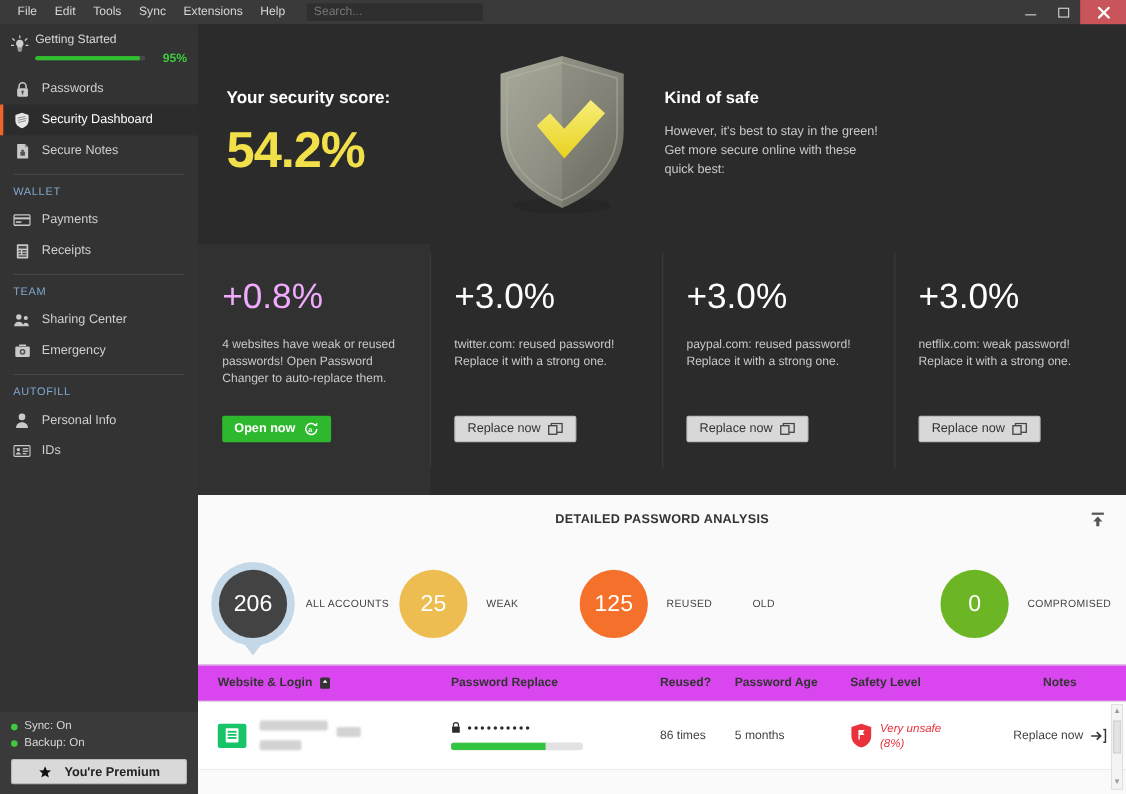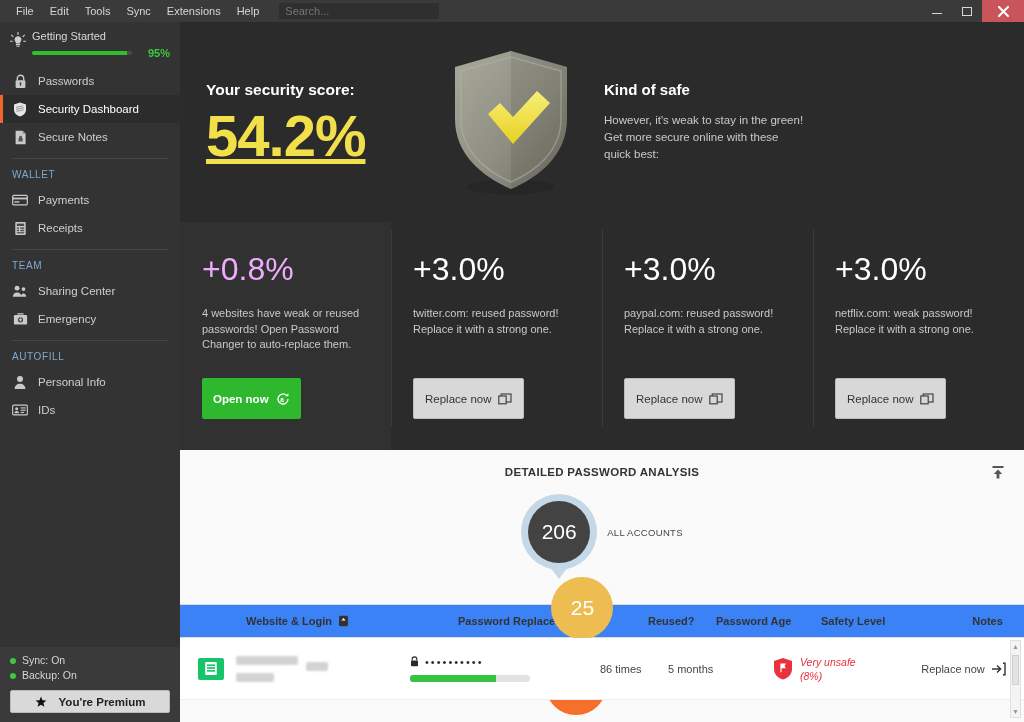--- a/index.html
+++ b/index.html
@@ -85,22 +85,22 @@
   }
 
   
   .main { flex: 1; display: flex; flex-direction: column; min-width: 0;
           background: #2b2b2b; }
 
   .hero { height: 200px; flex: 0 0 200px; display: flex; align-items: center;
           padding: 0 26px; }
   .hero-left { width: 240px; flex: 0 0 240px; padding-top: 4px;}
   .hero-label { color: #ffffff; font-size: 15.5px; font-weight: bold; }
-  .hero-score { color: #f2e04b; font-size: 58px; font-weight: bold; line-height: 62px;
-                margin-top: 6px; letter-spacing: -1px; text-decoration: underline; }
+  .hero-score { color: #f2e04b; font-size: 46px; font-weight: bold; line-height: 62px;
+                margin-top: 6px; letter-spacing: -1px; }
   .hero-shield { width: 130px; flex: 0 0 130px; display:flex; align-items:center;
                  justify-content:center; }
   .hero-right { flex: 1; padding-left: 28px; }
   .hero-head { color: #ffffff; font-size: 15px; font-weight: bold; }
   .hero-sub { color: #c9c9c9; font-size: 11.5px; line-height: 17px; margin-top: 14px; }
 
   
   .tips { display: flex; height: 228px; flex: 0 0 228px; }
   .tip {
     flex: 1; padding: 28px 22px 0 22px; position: relative;
@@ -108,38 +108,38 @@
   .tip + .tip::before {
     content: ""; position: absolute; left: 0; top: 8px; bottom: 24px; width: 1px;
     background: #3b3b3b;
   }
   .tip.highlight { background: #313131; }
   .tip-pct { font-size: 32px; color: #ffffff; line-height: 38px; }
   .tip-pct.green { color: #63c82d; }
   .tip-text { color: #c9c9c9; font-size: 11px; line-height: 15.5px; margin-top: 18px;
               min-height: 62px;}
   .btn {
-    display: inline-flex; align-items: center; gap: 7px; height: 41px;
+    display: inline-flex; align-items: center; gap: 7px; height: 24px;
     padding: 0 11px; border-radius: 2px; font-size: 11.5px; margin-top: 10px;
     font-family: "Liberation Sans", sans-serif;
   }
   .btn.green { background: #2db82d; color: #fff; font-weight: bold; border: none; }
   .btn.grey  { background: #d8d8d8; color: #333; border: 1px solid #bcbcbc; }
 
   
   .panel { flex: 1; background: #fafafa; margin-left: 0; display: flex;
            flex-direction: column; min-height: 0; }
   .panel-title-row { height: 44px; display: flex; align-items: center;
                      justify-content: center; position: relative; }
   .panel-title { font-size: 11.5px; font-weight: bold; color: #333;
                  letter-spacing: 0.3px; }
   .collapse-btn { position: absolute; right: 16px; top: 12px; width: 20px; height: 20px;
                   display:flex; align-items:center; justify-content:center; }
 
-  .stats { display: flex; align-items: center; height: 110px; padding: 0 12px; flex-direction: column; }
+  .stats { display: flex; align-items: center; height: 110px; padding: 0 12px; }
   .stat { flex: 1; display: flex; align-items: center; gap: 10px; }
   .bubble-wrap { position: relative; width: 76px; height: 76px; flex: 0 0 76px;
                  display:flex; align-items:center; justify-content:center;}
   .pin-ring {
     position: absolute; left: 0; top: 0; width: 76px; height: 76px;
     border-radius: 50% 50% 50% 50%; background: #c5d8e8;
   }
   .pin-tail {
     position: absolute; left: 50%; transform: translateX(-50%); bottom: -9px;
     width: 0; height: 0; border-left: 9px solid transparent;
@@ -147,23 +147,23 @@
   }
   .bubble {
     position: relative; width: 62px; height: 62px; border-radius: 50%;
     display: flex; align-items: center; justify-content: center;
     color: #fff; font-size: 21px; font-weight: 300;
   }
   .stat-label { font-size: 9.5px; color: #444; letter-spacing: 0.3px; }
 
   
   .table-head {
-    height: 34px; background: #3b82f6; border-top: 1px solid #dcdcdc;
+    height: 34px; background: #d946ef; border-top: 1px solid #dcdcdc;
     border-bottom: 1px solid #dcdcdc; display: flex; align-items: center;
-    font-size: 11px; font-weight: bold; color: #333; padding-left: 48px;
+    font-size: 11px; font-weight: bold; color: #333;
   }
   .table-row { height: 62px; display: flex; align-items: center;
                border-bottom: 1px solid #ececec; background: #fff; font-size: 11px;
                color: #444; }
   .c-site   { width: 230px; flex: 0 0 230px; padding-left: 18px; display:flex;
               align-items:center; gap: 12px;}
   .c-str    { width: 190px; flex: 0 0 190px; }
   .c-reused { width: 68px;  flex: 0 0 68px; }
   .c-age    { width: 105px; flex: 0 0 105px; }
   .c-safe   { width: 130px; flex: 0 0 130px; display:flex; align-items:center; gap:7px;}
@@ -389,21 +389,21 @@
           <ellipse cx="61" cy="140" rx="44" ry="7" fill="#262626"></ellipse>
           <path d="M61 4 117 20v52c0 36-28 58-56 70C33 130 5 108 5 72V20z" fill="url(#shg)"></path>
           <path d="M61 4 117 20v52c0 36-28 58-56 70z" fill="#000" opacity="0.08"></path>
           <path d="M61 10 111 24v48c0 32-25 52-50 63C36 124 11 104 11 72V24z" fill="none" stroke="#b5b5a7" stroke-width="1.5" opacity="0.5"></path>
           <path d="M38 67 l12-11 13 14 24-26 13 12 -37 41z" fill="url(#ckg)"></path>
         </svg>
       </div>
       <div class="hero-right">
         <div class="hero-head">Kind of safe</div>
         <div class="hero-sub">
-          <div>However, it's weak to stay in the green!</div>
+          <div>However, it's best to stay in the green!</div>
           <div>Get more secure online with these</div>
           <div>quick best:</div>
         </div>
       </div>
     </div>
 
     <div class="tips">
 
       <div class="tip highlight">
         <div class="tip-pct green" style="color: #f0abfc;">+0.8%</div>

